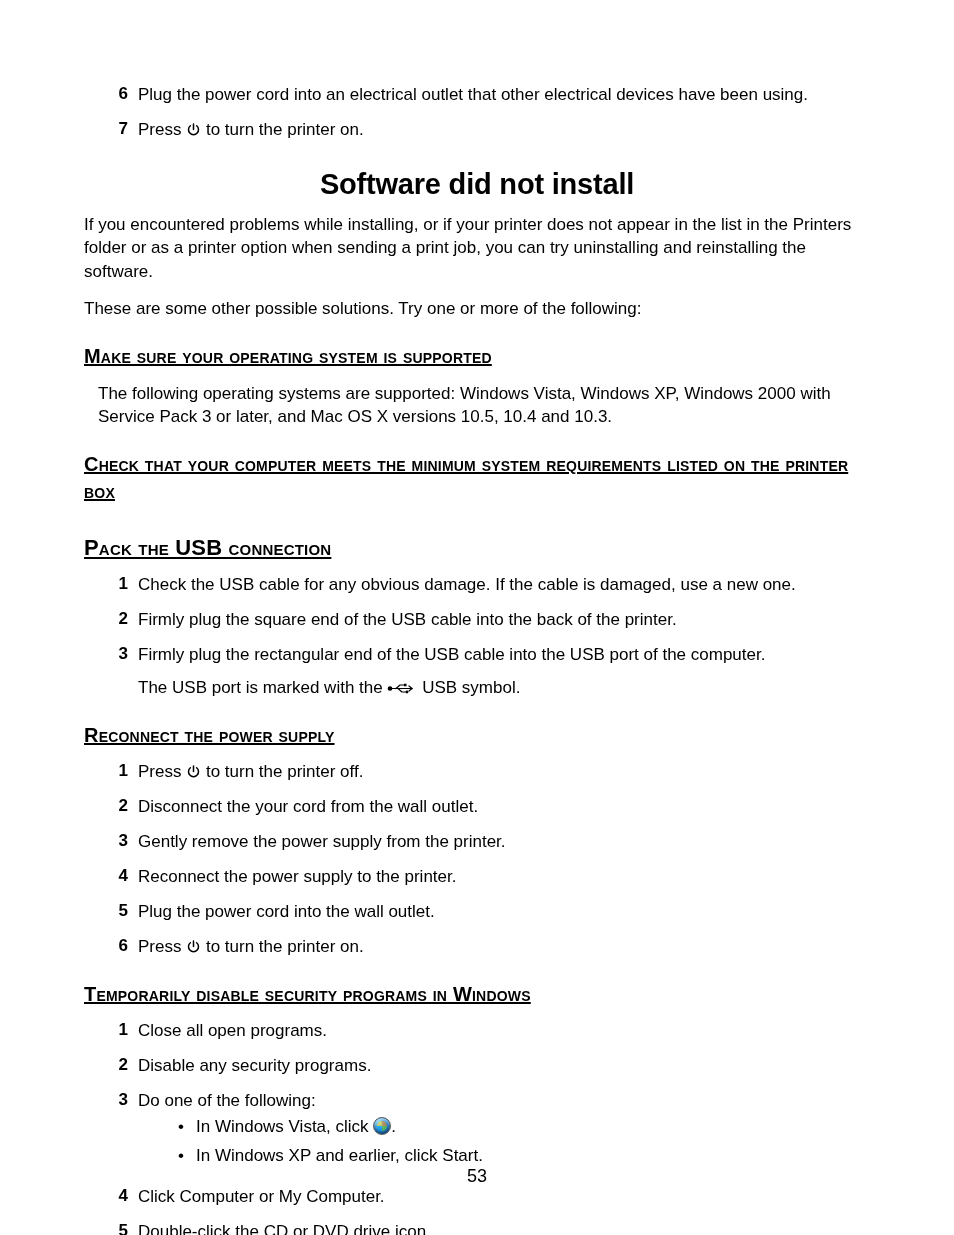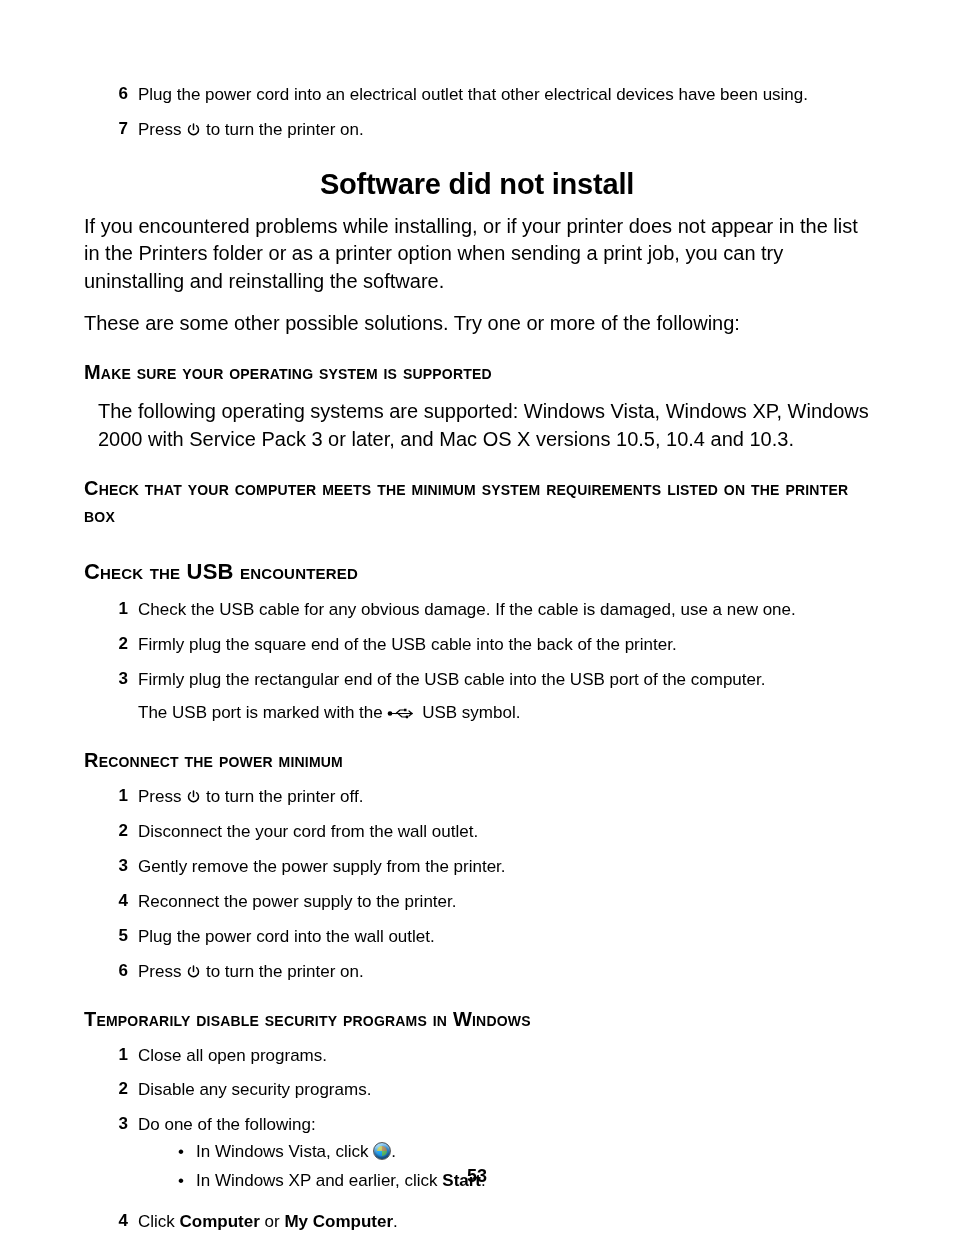--- a/index.html
+++ b/index.html
@@ -42,31 +42,32 @@
   .indent-l1 { padding-left: 18px; }
   .indent-l2 { padding-left: 14px; }
   h2.section {
     font-size: 29px;
     font-weight: 700;
     margin: 26px 0 12px 0;
     letter-spacing: -0.2px;
     text-align: center;
   }
   p.body {
-    font-size: 20px;
+    font-size: 17px;
     line-height: 1.38;
     margin: 0 0 14px 0;
   }
   h3.sub {
     font-variant: small-caps;
     font-weight: 700;
     font-size: 20px;
     letter-spacing: 0.2px;
     margin: 22px 0 12px 0;
     line-height: 1.35;
+    text-decoration: underline;
   }
   h3.sub.big { font-size: 22px; margin-top: 28px; }
   .bullet-row {
     display: table;
     margin: 4px 0 6px 40px;
   }
   .bullet-row .dot {
     display: table-cell;
     width: 18px;
     font-size: 17px;
@@ -75,24 +76,24 @@
   .bullet-row .btxt {
     display: table-cell;
     font-size: 17px;
     vertical-align: top;
   }
   .pagenum {
     position: absolute;
     bottom: 48px;
     left: 0; right: 0;
     text-align: center;
-    font-weight: 700;
+    font-weight: 400;
     font-size: 18px;
   }
-  b { font-weight: 700; }
+  b { font-weight: 400; }
   svg.icon {
     vertical-align: -2px;
   }
   .vista-orb {
     display: inline-block;
     width: 16px; height: 16px;
     border-radius: 50%;
     background: radial-gradient(circle at 35% 30%, #9be1ff 0%, #2a8dd6 45%, #0b3e78 100%);
     border: 1px solid #5a5a5a;
     box-shadow: inset 0 -2px 2px rgba(0,0,0,0.3), inset 0 2px 2px rgba(255,255,255,0.5);
@@ -133,21 +134,21 @@
 
   <h2 class="section">Software did not install</h2>
   <p class="body">If you encountered problems while installing, or if your printer does not appear in the list in the Printers folder or as a printer option when sending a print job, you can try uninstalling and reinstalling the software.</p>
   <p class="body">These are some other possible solutions. Try one or more of the following:</p>
 
   <h3 class="sub">Make sure your operating system is supported</h3>
   <p class="body indent-l2">The following operating systems are supported: Windows Vista, Windows XP, Windows 2000 with Service Pack 3 or later, and Mac OS X versions 10.5, 10.4 and 10.3.</p>
 
   <h3 class="sub">Check that your computer meets the minimum system requirements listed on the printer box</h3>
 
-  <h3 class="sub big">Check the USB encountered</h3>
+  <h3 class="sub big">Pack the USB connection</h3>
   <div class="indent-l1">
     <div class="ol-num">
       <div class="num">1</div>
       <div class="txt">Check the USB cable for any obvious damage. If the cable is damaged, use a new one.</div>
     </div>
     <div class="ol-num">
       <div class="num">2</div>
       <div class="txt">Firmly plug the square end of the USB cable into the back of the printer.</div>
     </div>
     <div class="ol-num">
@@ -165,21 +166,21 @@
             <rect x="34" y="2.5" width="5" height="5" fill="#000" stroke="none"></rect>
             <path d="M22 12 L30 19 L38 19"></path>
             <circle cx="40" cy="19" r="2.8" fill="#000" stroke="none"></circle>
           </svg>
           <span> USB symbol.</span>
         </div>
       </div>
     </div>
   </div>
 
-  <h3 class="sub">Reconnect the power minimum</h3>
+  <h3 class="sub">Reconnect the power supply</h3>
   <div class="indent-l1">
     <div class="ol-num">
       <div class="num">1</div>
       <div class="txt">
         <span>Press </span>
         <svg class="icon" width="15" height="15" viewBox="0 0 24 24" fill="none" stroke="#000" stroke-width="2.4" stroke-linecap="round">
             <path d="M12 3v9"></path>
             <path d="M7 6a8 8 0 1 0 10 0"></path>
           </svg>
         <span> to turn the printer off.</span>

